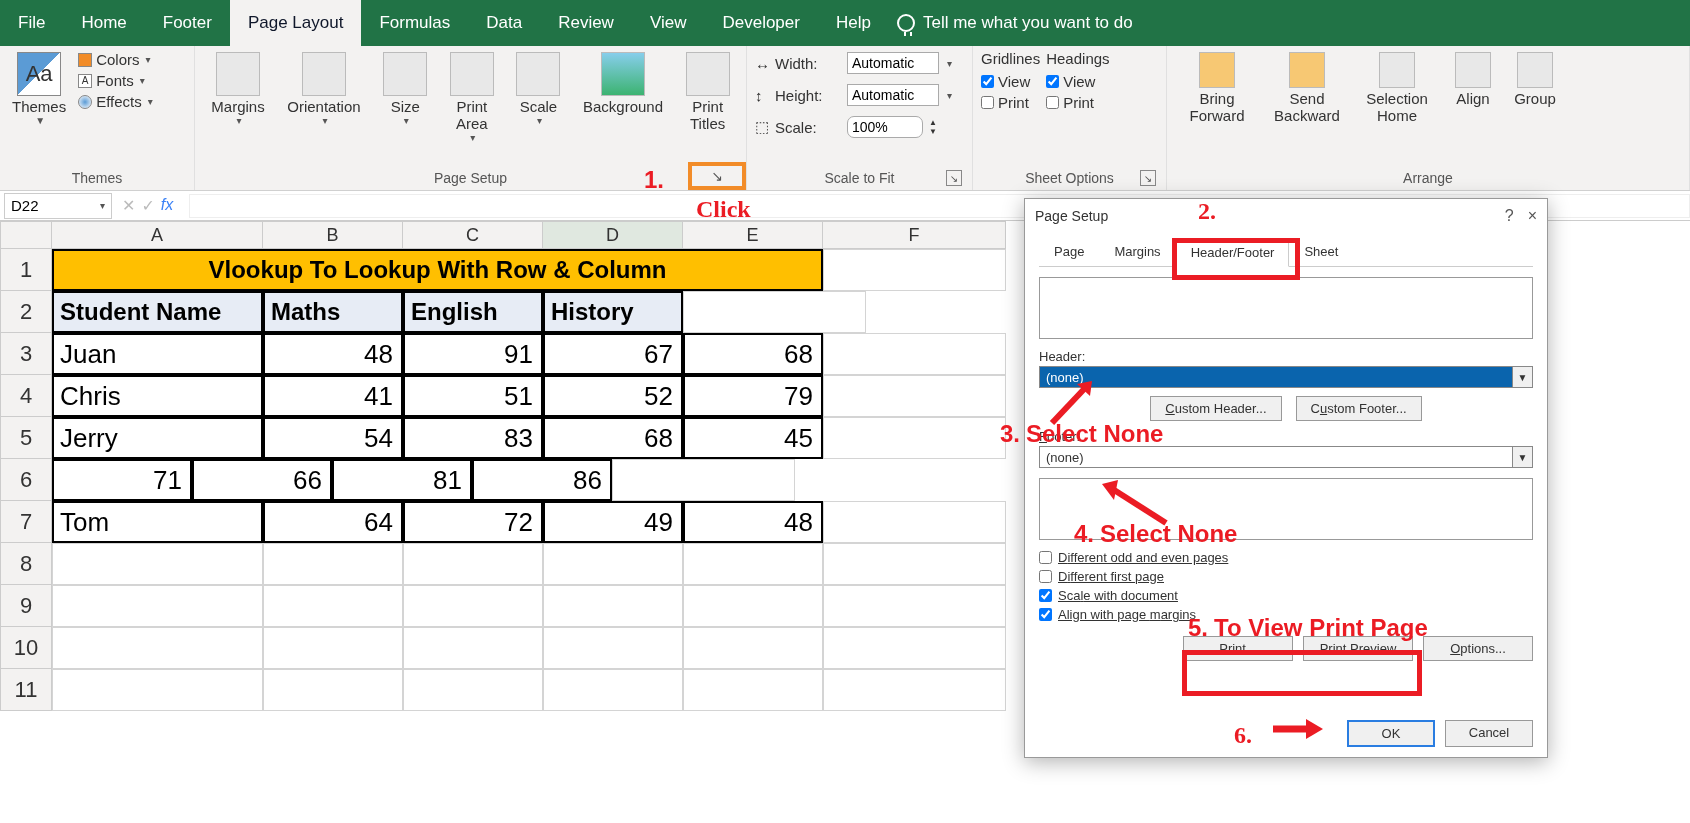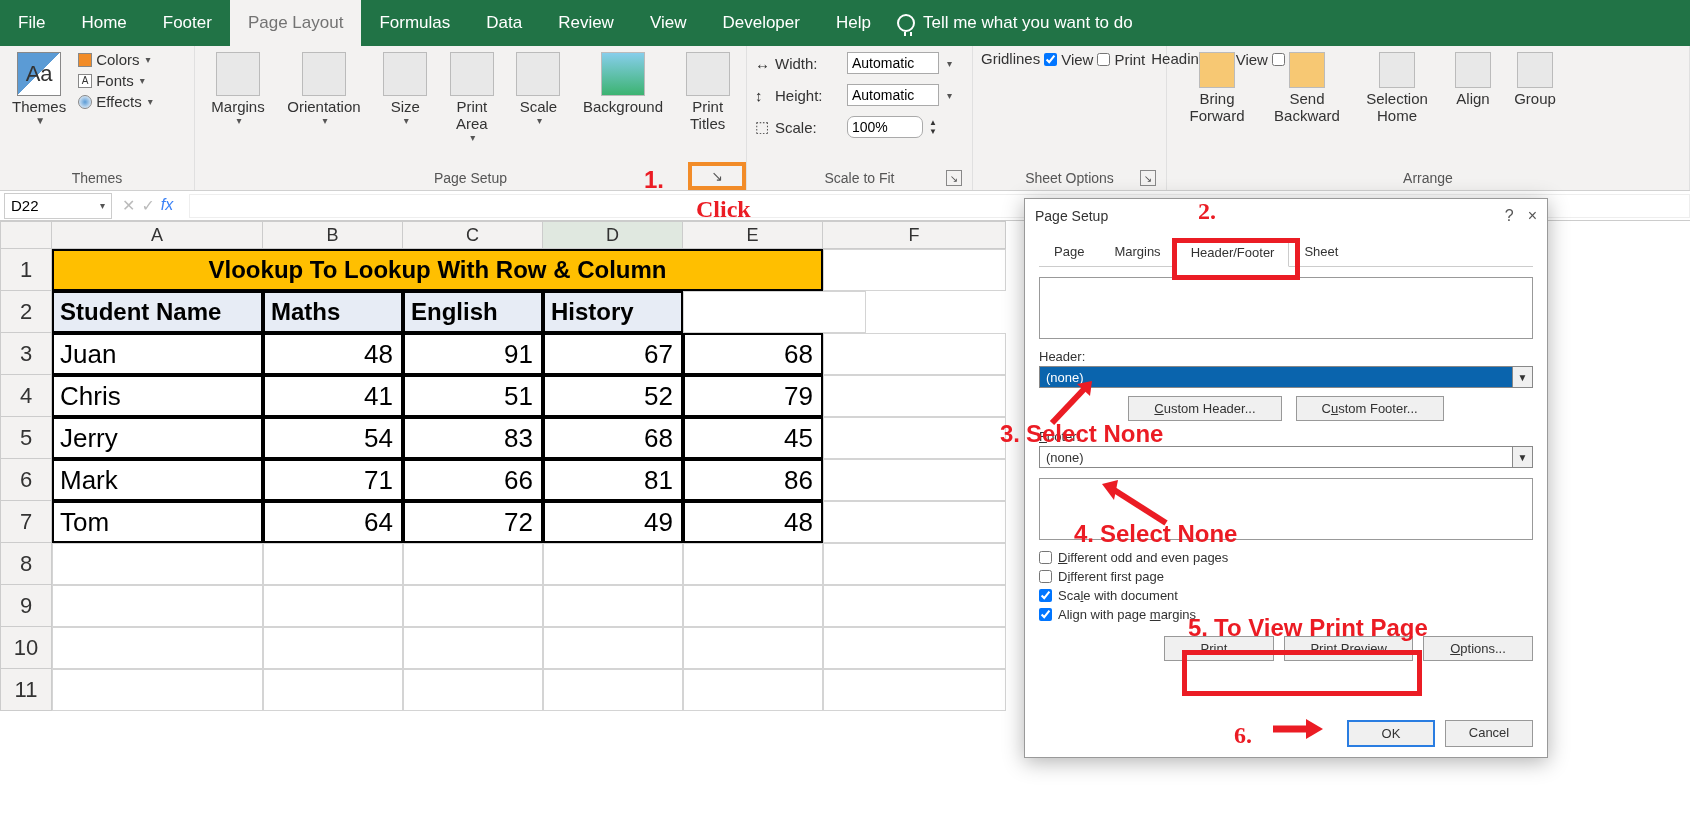--- a/index.html
+++ b/index.html
@@ -1,21 +1,21 @@
 <!DOCTYPE html>
 <html><head>
 <meta charset="utf-8">
 <style>
 * { box-sizing: border-box; margin: 0; padding: 0; font-family: "Segoe UI", Tahoma, sans-serif; }
 body { background: #fff; width: 1690px; height: 823px; overflow: hidden; position: relative; }
 
 
 .menubar { background: #217346; height: 46px; display: flex; align-items: center; color: #fff; font-size: 17px; }
 .menubar .mitem { padding: 0 18px; height: 46px; display: flex; align-items: center; cursor: pointer; }
-.menubar .mitem.active { background: #f3f2f1; color: #737373; }
+.menubar .mitem.active { background: #f3f2f1; color: #0f172a; }
 .tellme { margin-left: 8px; display: flex; align-items: center; gap: 8px; color: #fff; }
 .bulb { width: 18px; height: 18px; border: 2px solid #fff; border-radius: 50%; position: relative; }
 .bulb::after { content:""; position:absolute; bottom:-6px; left:5px; width:4px; height:4px; border-left:2px solid #fff; border-right:2px solid #fff; }
 
 
 .ribbon { background: #f3f2f1; height: 145px; border-bottom: 1px solid #d0d0d0; display: flex; }
 .rgroup { border-right: 1px solid #e0e0e0; display: flex; flex-direction: column; justify-content: space-between; padding: 4px 8px 2px 8px; }
 .rgroup .body { display: flex; align-items: flex-start; gap: 6px; flex: 1; }
 .rgroup .label { text-align: center; font-size: 14px; color: #555; padding: 2px 0; position: relative; }
 .launcher { position: absolute; right: 2px; bottom: 2px; width: 16px; height: 16px; border: 1px solid #888; font-size: 10px; display:flex; align-items:center; justify-content:center; color:#555; cursor:pointer; }
@@ -25,21 +25,21 @@
 .small-row { display:flex; flex-direction:column; gap:2px; font-size:15px; color:#333; }
 .small-row .sr { display:flex; align-items:center; gap:4px; cursor:pointer; padding:1px 2px; }
 .swatch { width:14px; height:14px; border:1px solid #888; }
 .dd { font-size:10px; color:#555; margin-left:2px; }
 
 .scalegroup { font-size:15px; color:#333; }
 .scalegroup .row { display:flex; align-items:center; gap:6px; margin:2px 0; }
 .scalegroup input[type=text] { width: 92px; height:22px; font-size:14px; padding:0 4px; border:1px solid #aaa; background:#fff; }
 
 .sheetopts { font-size:15px; color:#333; display:flex; gap:14px; }
-.sheetopts .col { display:flex; flex-direction:row; gap:4px; }
+.sheetopts .col { display:flex; flex-direction:column; gap:4px; }
 .sheetopts .hdr { font-weight:400; margin-bottom:2px; }
 .sheetopts label { display:flex; align-items:center; gap:4px; cursor:pointer; }
 
 .arrange { display:flex; gap:6px; }
 .arrange .rbtn { width: 84px; }
 
 
 .orange-box { border: 4px solid #F28C28; }
 
 
@@ -73,23 +73,23 @@
 .tab { padding:6px 14px; border:1px solid transparent; cursor:pointer; font-size:13px; }
 .tab.active { border:1px solid #ccc; border-bottom:1px solid #fff; position:relative; top:1px; background:#fff; }
 .preview { border:1px solid #999; height:62px; margin:10px 0; }
 .field { margin: 6px 0; }
 .field label { font-size:13px; }
 .combo { display:flex; margin-top:2px; }
 .combo .val { flex:1; height:22px; border:1px solid #888; padding:0 6px; display:flex; align-items:center; font-size:13px; }
 .combo .val.sel { background:#0a64ad; color:#fff; }
 .combo .arrow { width:20px; height:22px; border:1px solid #888; border-left:none; display:flex; align-items:center; justify-content:center; font-size:10px; background:#f0f0f0; cursor:pointer; }
 .btnrow { display:flex; justify-content:center; gap:14px; margin:8px 0; }
-.wbtn { border:1px solid #999; background:#f0f0f0; padding:4px 25px; font-size:13px; cursor:pointer; min-width:110px; text-align:center; }
+.wbtn { border:1px solid #999; background:#f0f0f0; padding:4px 14px; font-size:13px; cursor:pointer; min-width:110px; text-align:center; }
 .checks { margin-top:8px; }
-.checks label { display:flex; align-items:center; gap:6px; margin:4px 0; font-size:13px; cursor:pointer; }
+.checks label { display:flex; align-items:center; gap:6px; margin:4px 0; font-size:13px; cursor:pointer;text-decoration:underline; }
 .dlg-bottom { position:absolute; bottom:10px; right:14px; display:flex; gap:10px;margin-left:18px; }
 .dlg-bottom .wbtn { min-width:88px; padding:4px 10px; }
 .ok-btn { border:2px solid #2a7de1; }
 
 
 .anno { position:absolute; color:#eb1c24; font-weight:bold; font-family: "Comic Sans MS", cursive; font-size:24px; pointer-events:none; }
 .redbox { position:absolute; border:5px solid #eb1c24; pointer-events:none; }
 .arrow-svg { position:absolute; pointer-events:none; }
 
 u.key { text-decoration: underline; }
@@ -336,21 +336,20 @@
     <div class="rowhdr">5</div>
     <div class="cell cA">Jerry</div>
     <div class="cell cB num">54</div>
     <div class="cell cC num">83</div>
     <div class="cell cD num">68</div>
     <div class="cell cE num">45</div>
     <div class="cell cF" style="border:1px solid #d4d4d4"></div>
       </div>
       <div class="row data">
     <div class="rowhdr">6</div>
-    <div class="cell cA">Mark</div>
     <div class="cell cB num">71</div>
     <div class="cell cC num">66</div>
     <div class="cell cD num">81</div>
     <div class="cell cE num">86</div>
     <div class="cell cF" style="border:1px solid #d4d4d4"></div>
       </div>
       <div class="row data">
     <div class="rowhdr">7</div>
     <div class="cell cA">Tom</div>
     <div class="cell cB num">64</div>

